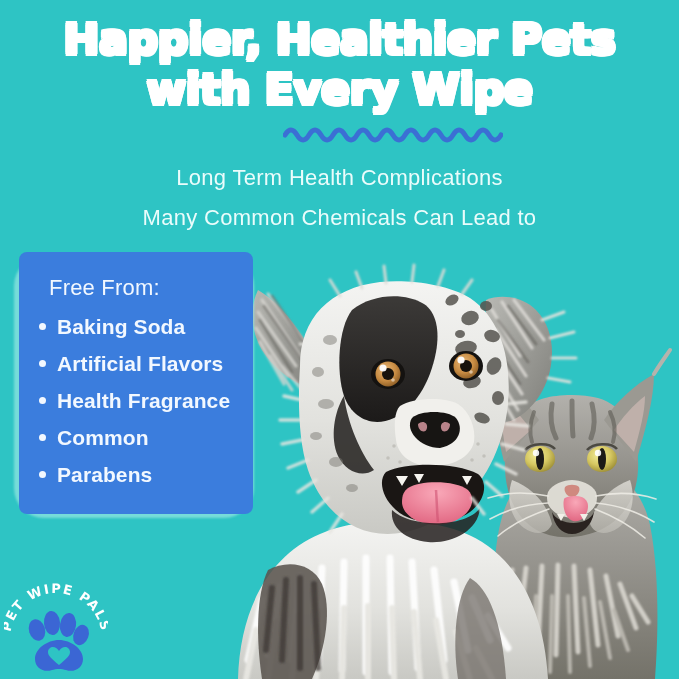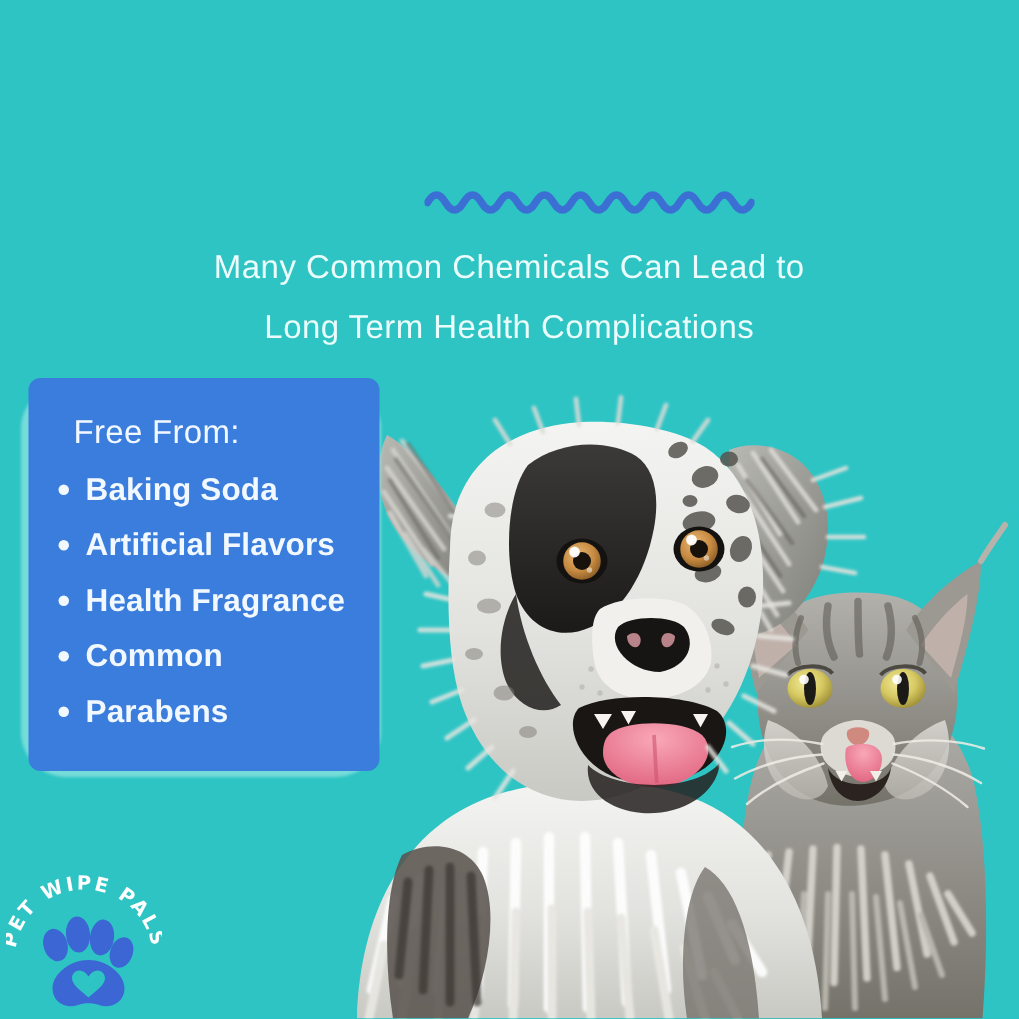--- a/index.html
+++ b/index.html
@@ -428,29 +428,33 @@
         <span class="dot"></span>
         <span>Common</span>
       </li>
       <li>
         <span class="dot"></span>
         <span>Parabens</span>
       </li>
     </ul>
   </div>
 
+  <div id="headline">
+    <span id="head-line-1" class="head-line">Happier, Healthier Pets</span>
+    <span id="head-line-2" class="head-line">with Every Wipe</span>
+  </div>
 
   <svg id="squiggle" viewBox="0 0 220 22" xmlns="http://www.w3.org/2000/svg">
     <path d="M2 13 Q8 3 14 13 T26 13 T38 13 T50 13 T62 13 T74 13 T86 13 T98 13
              T110 13 T122 13 T134 13 T146 13 T158 13 T170 13 T182 13 T194 13 T206 13 T218 13" fill="none" stroke="#3b6fd4" stroke-width="5" stroke-linecap="round"></path>
   </svg>
 
   <div id="subtitle">
+    <span class="sub-line">Long Term Health Complications</span>
     <span class="sub-line">Many Common Chemicals Can Lead to</span>
-    <span class="sub-line">Long Term Health Complications</span>
   </div>
 
   <svg id="logo" viewBox="0 0 104 90" xmlns="http://www.w3.org/2000/svg">
     <defs>
       <path id="arcPath" d="M6 56 A46 46 0 0 1 98 56" fill="none"></path>
     </defs>
 
     <text font-family="DejaVu Sans, sans-serif" font-size="13" font-weight="700" fill="#ffffff" letter-spacing="1.6">
       <textPath href="#arcPath" startOffset="50%" text-anchor="middle">PET WIPE PALS</textPath>
     </text>

